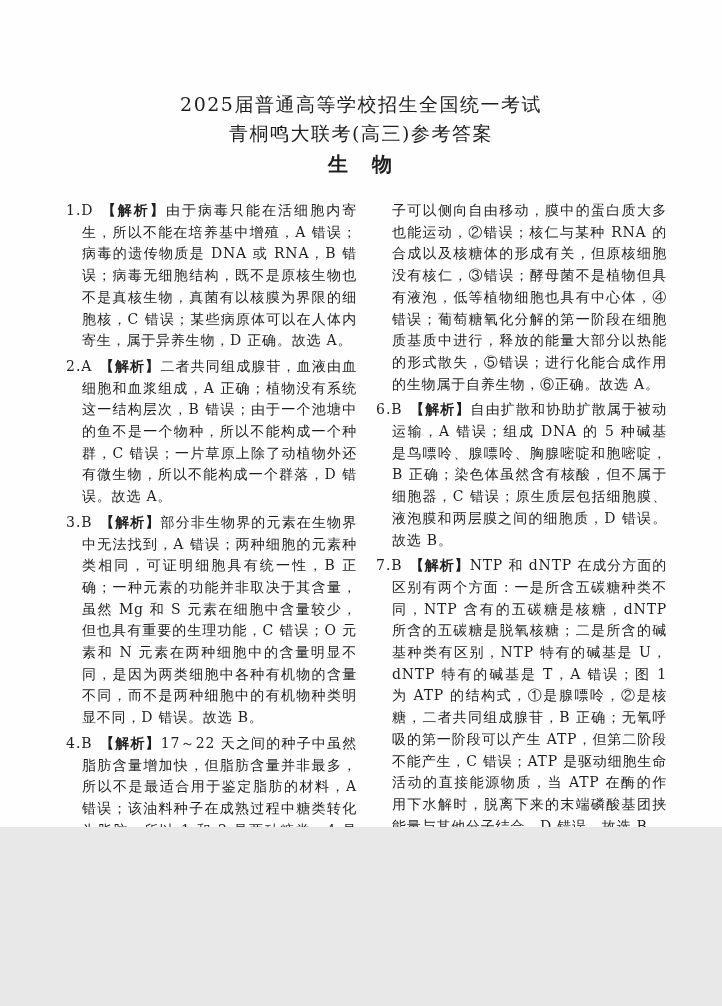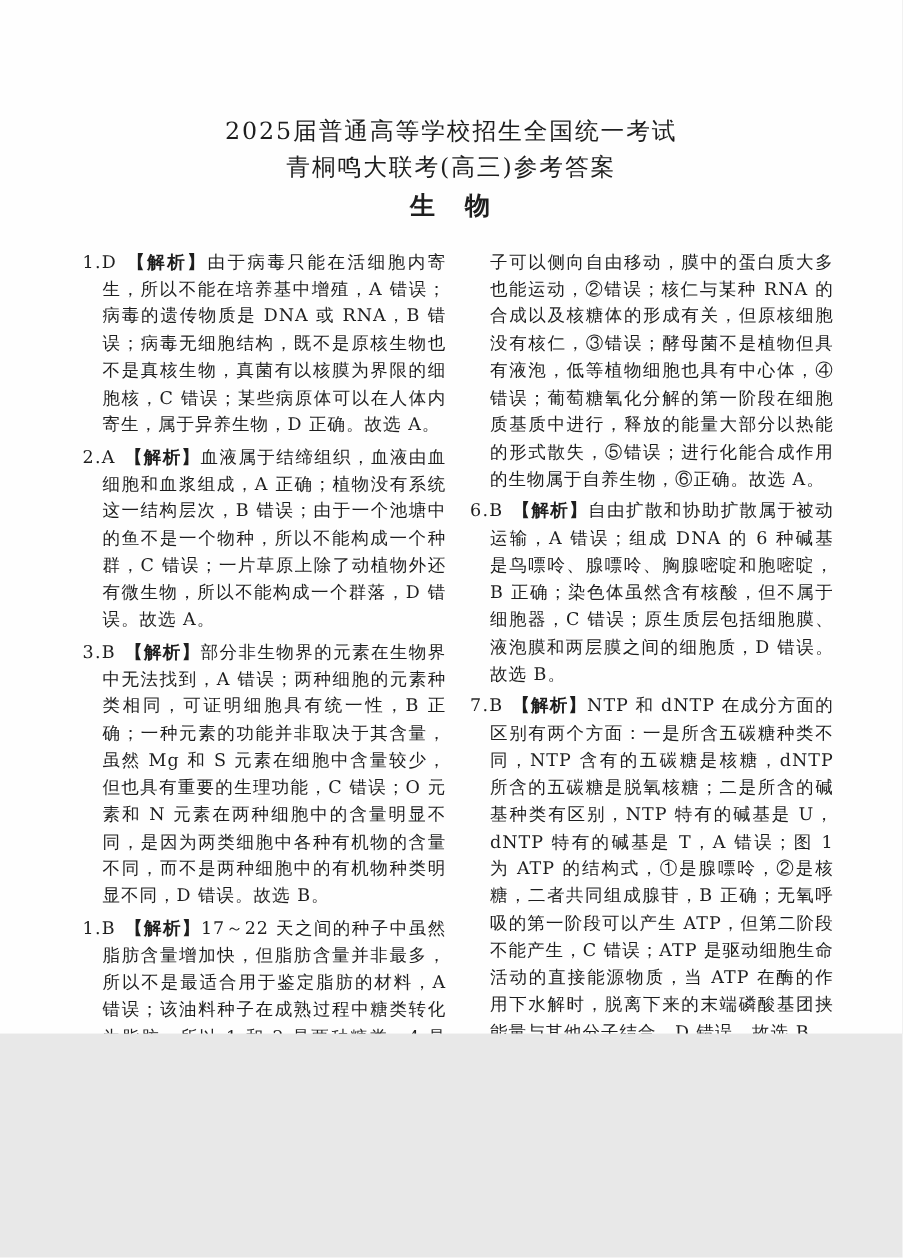--- a/index.html
+++ b/index.html
@@ -78,26 +78,26 @@
 </head>
 <body>
 
 <div class="sheet">
   <div class="title title-line1">2025届普通高等学校招生全国统一考试</div>
   <div class="title title-line2">青桐鸣大联考(高三)参考答案</div>
   <div class="subject">生　物</div>
 
   <div class="col col-left" id="col-left">
       <p class="item"><span class="num">1.D</span><span class="label">【解析】</span><span>由于病毒只能在活细胞内寄生，所以不能在培养基中增殖，A 错误；病毒的遗传物质是 DNA 或 RNA，B 错误；病毒无细胞结构，既不是原核生物也不是真核生物，真菌有以核膜为界限的细胞核，C 错误；某些病原体可以在人体内寄生，属于异养生物，D 正确。故选 A。</span></p>
-      <p class="item"><span class="num">2.A</span><span class="label">【解析】</span><span>血液属于结缔组织，血液由血细胞和血浆组成，A 正确；植物没有系统这一结构层次，B 错误；由于一个池塘中的鱼不是一个物种，所以不能构成一个种群，C 错误；一片草原上除了动植物外还有微生物，所以不能构成一个群落，D 错误。故选 A。</span></p>
+      <p class="item"><span class="num">2.A</span><span class="label">【解析】</span><span>二者共同组成腺苷，血液由血细胞和血浆组成，A 正确；植物没有系统这一结构层次，B 错误；由于一个池塘中的鱼不是一个物种，所以不能构成一个种群，C 错误；一片草原上除了动植物外还有微生物，所以不能构成一个群落，D 错误。故选 A。</span></p>
       <p class="item"><span class="num">3.B</span><span class="label">【解析】</span><span>部分非生物界的元素在生物界中无法找到，A 错误；两种细胞的元素种类相同，可证明细胞具有统一性，B 正确；一种元素的功能并非取决于其含量，虽然 Mg 和 S 元素在细胞中含量较少，但也具有重要的生理功能，C 错误；O 元素和 N 元素在两种细胞中的含量明显不同，是因为两类细胞中各种有机物的含量不同，而不是两种细胞中的有机物种类明显不同，D 错误。故选 B。</span></p>
-      <p class="item"><span class="num">1.B</span><span class="label">【解析】</span><span>17～22 天之间的种子中虽然脂肪含量增加快，但脂肪含量并非最多，所以不是最适合用于鉴定脂肪的材料，A 错误；该油料种子在成熟过程中糖类转化为脂肪，所以 1 和 2 是两种糖类，4 是脂肪，该种子在萌发时脂肪会分解，所以 4 的含量降低，有机物种类增加，B 正确；种子中的 3 是含氮化合物，包括蛋白质、核酸、核苷酸等，C 错误；3 中包括蛋白质和核酸等，会影响 1、2 和 4 的含量变化，D 错误。故选 B。</span></p>
+      <p class="item"><span class="num">4.B</span><span class="label">【解析】</span><span>17～22 天之间的种子中虽然脂肪含量增加快，但脂肪含量并非最多，所以不是最适合用于鉴定脂肪的材料，A 错误；该油料种子在成熟过程中糖类转化为脂肪，所以 1 和 2 是两种糖类，4 是脂肪，该种子在萌发时脂肪会分解，所以 4 的含量降低，有机物种类增加，B 正确；种子中的 3 是含氮化合物，包括蛋白质、核酸、核苷酸等，C 错误；3 中包括蛋白质和核酸等，会影响 1、2 和 4 的含量变化，D 错误。故选 B。</span></p>
       <p class="item"><span class="num">5.A</span><span class="label">【解析】</span><span>细胞中各种生物膜的基本支架都是磷脂双分子层，①正确；构成膜的磷脂分</span></p>
     </div>
 
   <div class="col col-right" id="col-right">
       <p class="item cont"><span>子可以侧向自由移动，膜中的蛋白质大多也能运动，②错误；核仁与某种 RNA 的合成以及核糖体的形成有关，但原核细胞没有核仁，③错误；酵母菌不是植物但具有液泡，低等植物细胞也具有中心体，④错误；葡萄糖氧化分解的第一阶段在细胞质基质中进行，释放的能量大部分以热能的形式散失，⑤错误；进行化能合成作用的生物属于自养生物，⑥正确。故选 A。</span></p>
-      <p class="item"><span class="num">6.B</span><span class="label">【解析】</span><span>自由扩散和协助扩散属于被动运输，A 错误；组成 DNA 的 6 种碱基是鸟嘌呤、腺嘌呤、胸腺嘧啶和胞嘧啶，B 正确；染色体虽然含有核酸，但不属于细胞器，C 错误；原生质层包括细胞膜、液泡膜和两层膜之间的细胞质，D 错误。故选 B。</span></p>
+      <p class="item"><span class="num">6.B</span><span class="label">【解析】</span><span>自由扩散和协助扩散属于被动运输，A 错误；组成 DNA 的 5 种碱基是鸟嘌呤、腺嘌呤、胸腺嘧啶和胞嘧啶，B 正确；染色体虽然含有核酸，但不属于细胞器，C 错误；原生质层包括细胞膜、液泡膜和两层膜之间的细胞质，D 错误。故选 B。</span></p>
       <p class="item"><span class="num">7.B</span><span class="label">【解析】</span><span>NTP 和 dNTP 在成分方面的区别有两个方面：一是所含五碳糖种类不同，NTP 含有的五碳糖是核糖，dNTP 所含的五碳糖是脱氧核糖；二是所含的碱基种类有区别，NTP 特有的碱基是 U，dNTP 特有的碱基是 T，A 错误；图 1 为 ATP 的结构式，①是腺嘌呤，②是核糖，二者共同组成腺苷，B 正确；无氧呼吸的第一阶段可以产生 ATP，但第二阶段不能产生，C 错误；ATP 是驱动细胞生命活动的直接能源物质，当 ATP 在酶的作用下水解时，脱离下来的末端磷酸基团挟能量与其他分子结合，D 错误。故选 B。</span></p>
     </div>
 
   <div class="footer">• 生物答案　（第 1 页，共 5 页）•</div>
 </div>
 
 </body></html>

